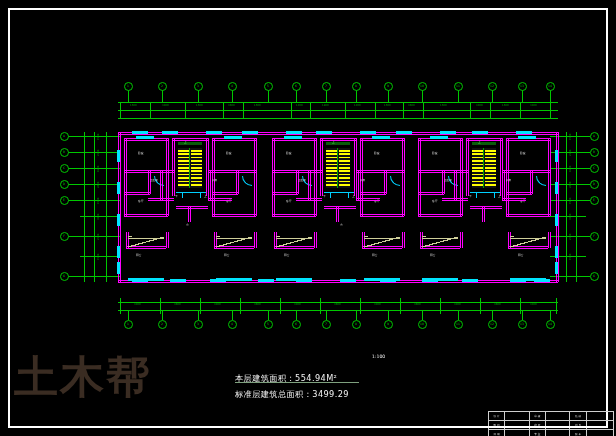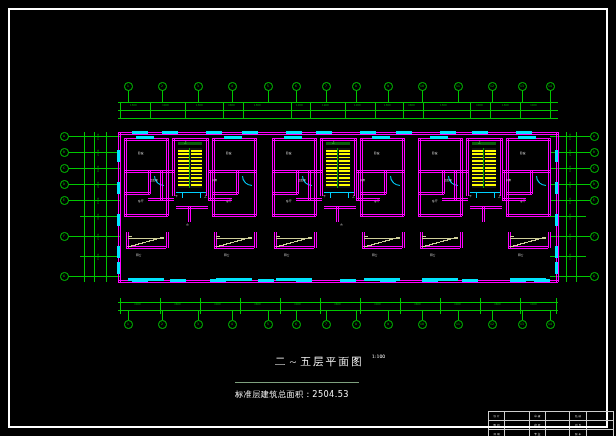--- a/index.html
+++ b/index.html
@@ -664,24 +664,24 @@
         <div class="ln " style="left: 107px; top: 252px; width: 3px; height: 12px; background: rgb(0, 229, 255);"></div>
         <div class="ln " style="left: 545px; top: 140px; width: 3px; height: 12px; background: rgb(0, 229, 255);"></div>
         <div class="ln " style="left: 545px; top: 172px; width: 3px; height: 12px; background: rgb(0, 229, 255);"></div>
         <div class="ln " style="left: 545px; top: 204px; width: 3px; height: 12px; background: rgb(0, 229, 255);"></div>
         <div class="ln " style="left: 545px; top: 236px; width: 3px; height: 12px; background: rgb(0, 229, 255);"></div>
         <div class="ln " style="left: 545px; top: 252px; width: 3px; height: 12px; background: rgb(0, 229, 255);"></div>
         <div style="position: absolute; left: 176px; top: 214px; color: rgb(255, 255, 255); font-size: 3px; line-height: 3px; white-space: nowrap;">①</div>
         <div style="position: absolute; left: 330px; top: 214px; color: rgb(255, 255, 255); font-size: 3px; line-height: 3px; white-space: nowrap;">②</div>
       </div>
     <div id="titles">
-      <span class="t1" id="ttl" style="left: 265px; top: 345px;">二～五层平面图</span>
       <span class="t1sup" id="ttlsup" style="left: 362px; top: 344px;">1:100</span>
+      <span class="t2" id="nt0" style="left: 225px; top: 363px;">本层建筑面积：554.94M²</span>
       <span class="t2u" id="nt0u" style="left: 225px; top: 372px; width: 124px; background: rgb(126, 160, 126);"></span>
-      <span class="t2" id="nt1" style="left: 225px; top: 379px;">标准层建筑总面积：2504.53</span>
+      <span class="t2" id="nt1" style="left: 225px; top: 379px;">标准层建筑总面积：3499.29</span>
     </div>
     <div id="tblock">
       <table>
           <tbody id="tbbody">
             <tr>
               <td style="width: 16px;">设 计</td>
               <td style="width: 25px;"></td>
               <td style="width: 16px;">审 核</td>
               <td style="width: 25px;"></td>
               <td style="width: 16px;">比 例</td>
@@ -701,15 +701,16 @@
               <td style="width: 16px;">专 业</td>
               <td style="width: 25px;"></td>
               <td style="width: 16px;">版 本</td>
               <td style="width: 28px;"></td>
             </tr>
           </tbody>
         </table>
     </div>
   </div>
   <div id="wm">
+    <span class="cjk">土木帮</span>
   </div>
   <div id="baseline"></div>
 </div>
 
 </body></html>

